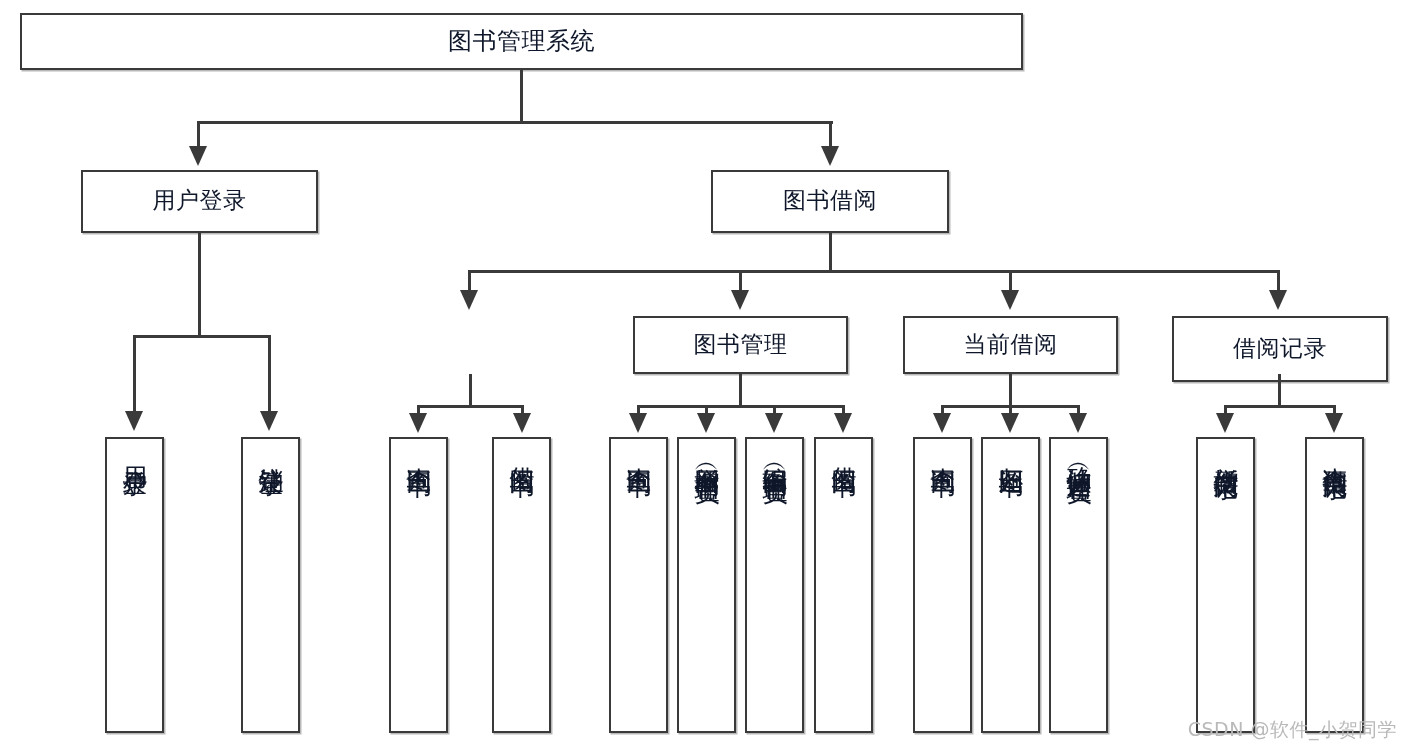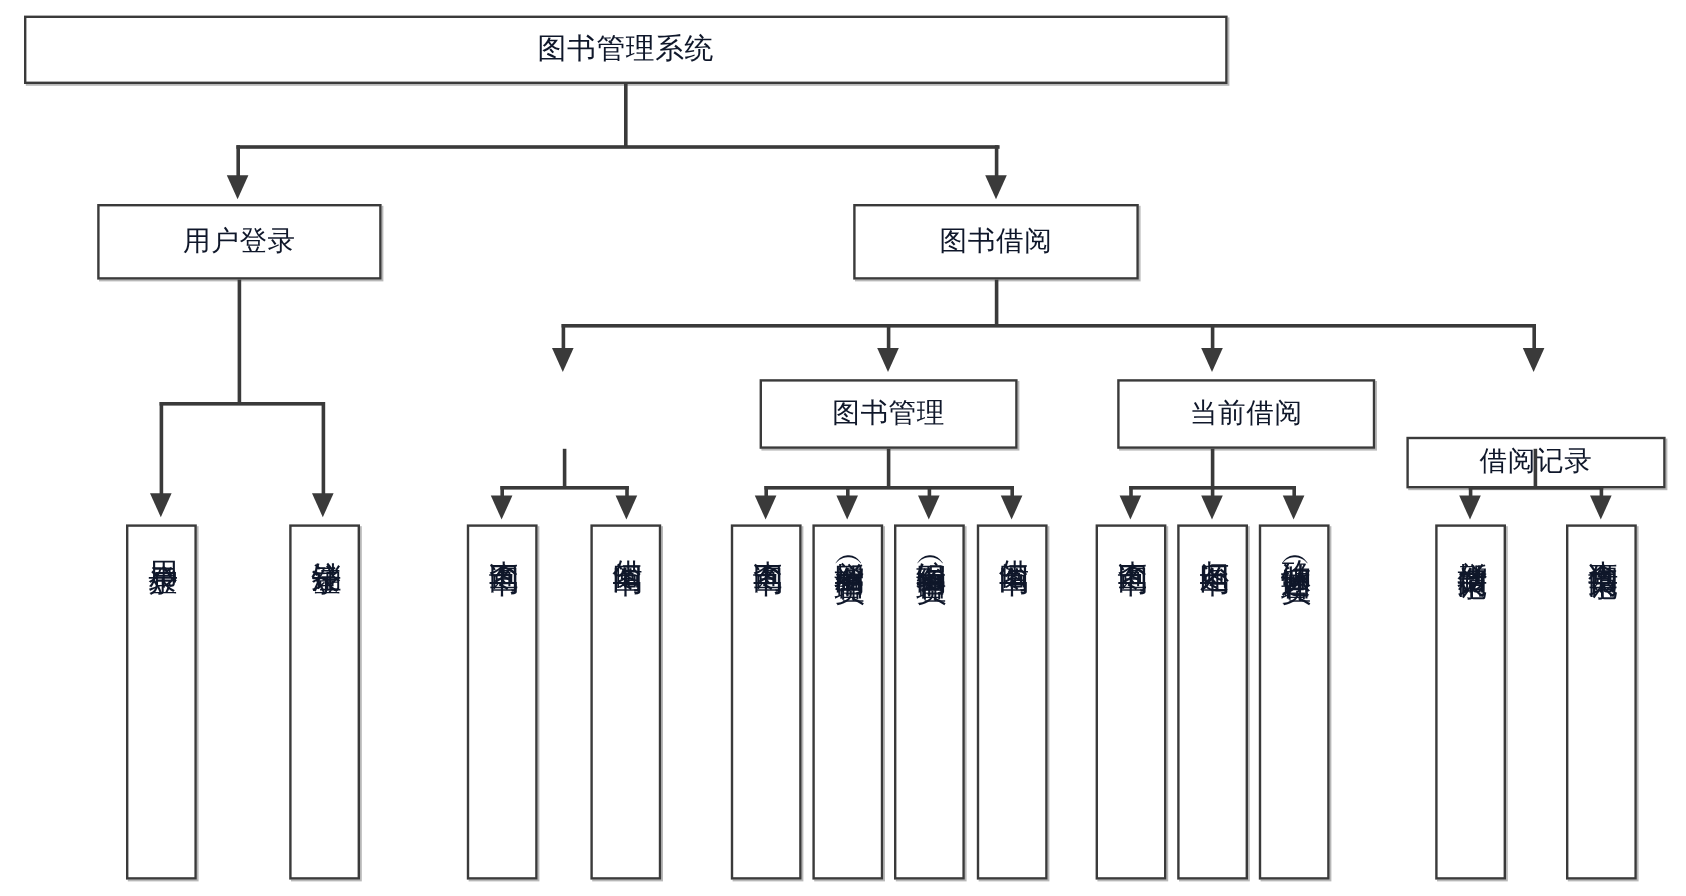--- a/index.html
+++ b/index.html
@@ -128,24 +128,24 @@
   <div class="ln v" style="left:739px; top:270px; width:3px; height:22px;"></div>
   <div class="arrow" style="left:731px; top:290px;"></div>
   <div class="ln v" style="left:1009px; top:270px; width:3px; height:22px;"></div>
   <div class="arrow" style="left:1001px; top:290px;"></div>
   <div class="ln v" style="left:1277px; top:270px; width:3px; height:22px;"></div>
   <div class="arrow" style="left:1269px; top:290px;"></div>
 
   <div class="node horiz" style="left:633px; top:316px; width:215px; height:58px;">
     <span class="label">图书管理</span>
   </div>
-  <div class="node horiz" style="left:903px; top:316px; width:215px; height:58px;margin-left:28px;">
+  <div class="node horiz" style="left:903px; top:316px; width:215px; height:58px;">
     <span class="label">当前借阅</span>
   </div>
-  <div class="node horiz" style="left:1172px; top:316px; width:216px; height:43px;margin-top:48px;">
+  <div class="node horiz" style="left:1172px; top:316px; width:216px; height:66px;">
     <span class="label">借阅记录</span>
   </div>
 
   <div class="ln v" style="left:469px; top:374px; width:3px; height:33px;"></div>
   <div class="ln h" style="left:417px; top:405px; width:107px; height:3px;"></div>
   <div class="ln v" style="left:417px; top:405px; width:3px; height:10px;"></div>
   <div class="arrow" style="left:409px; top:413px;"></div>
   <div class="ln v" style="left:521px; top:405px; width:3px; height:10px;"></div>
   <div class="arrow" style="left:513px; top:413px;"></div>
 
@@ -213,14 +213,15 @@
     <span class="label">确认归还（管理员）</span>
   </div>
 
   <div class="node vert" style="left:1196px; top:437px; width:59px; height:296px;">
     <span class="label">新增借阅记录</span>
   </div>
   <div class="node vert" style="left:1305px; top:437px; width:59px; height:296px;">
     <span class="label">查询借阅记录</span>
   </div>
 
+  <div id="watermark">CSDN @软件_小贺同学</div>
 
 </div>
 
 </body></html>

